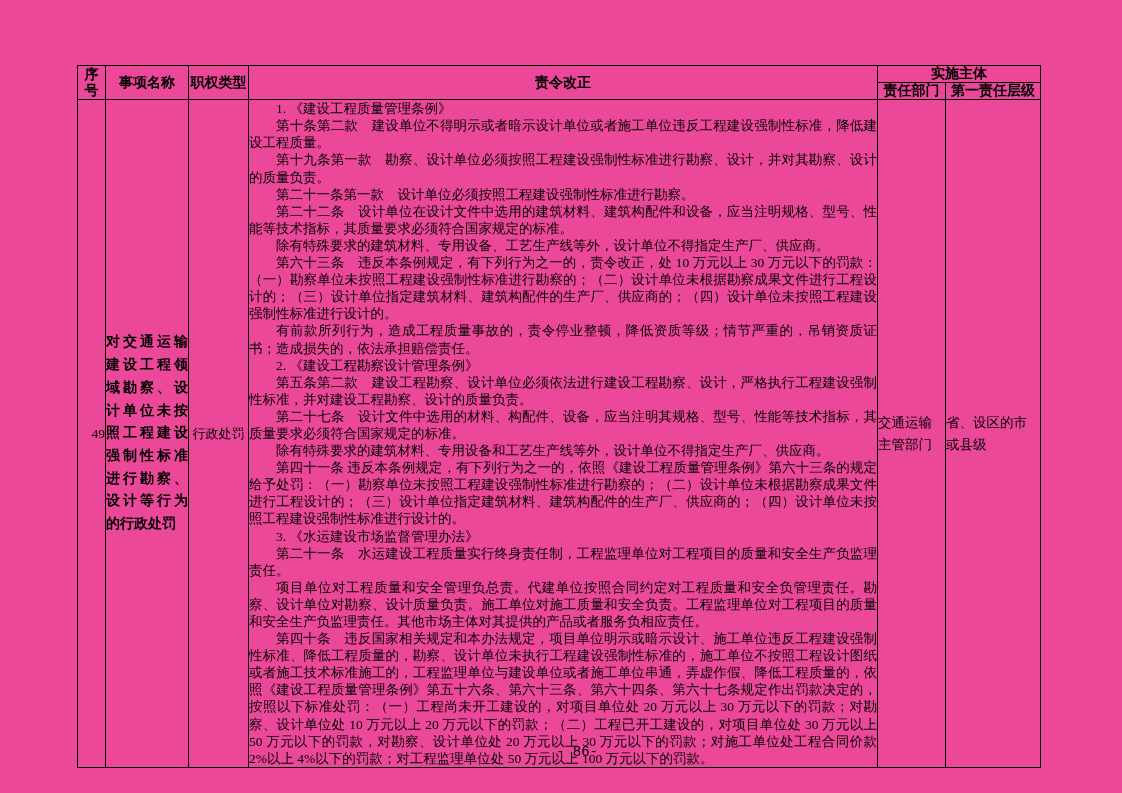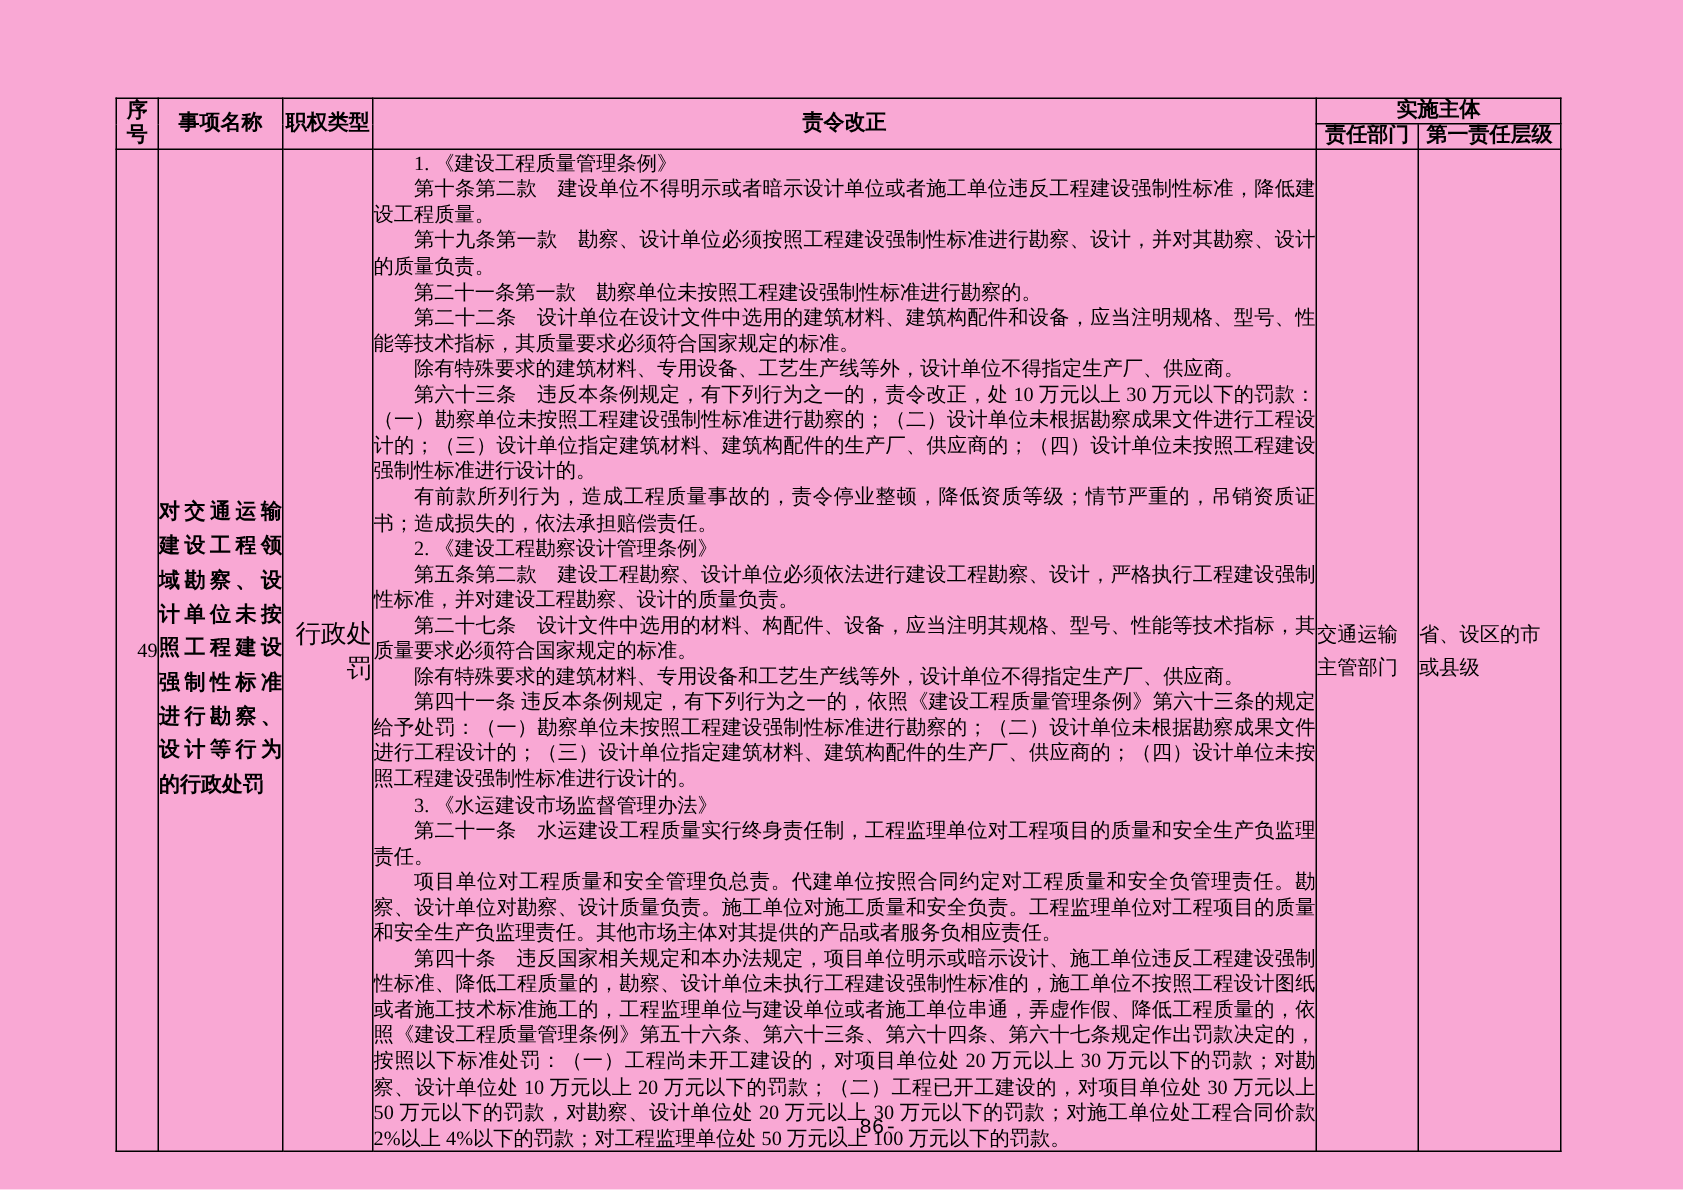--- a/index.html
+++ b/index.html
@@ -6,21 +6,21 @@
     margin: 0;
     padding: 0;
     background: #ffffff;
     color: #000000;
     font-family: "Liberation Serif", "DejaVu Serif", serif;
   }
   .page {
     position: relative;
     width: 1122px;
     height: 793px;
-    background: #f9a8d4;
+    background: #ec4899;
     overflow: hidden;
   }
   .sheet {
     position: absolute;
     left: 77px;
     top: 65px;
   }
   table.matrix {
     border-collapse: collapse;
     table-layout: fixed;
@@ -51,23 +51,23 @@
   td.cell-item {
     vertical-align: middle;
     font-size: 14px;
     padding: 4px 8px;
     text-align: justify;
     text-justify: inter-character;
     line-height: 1.62;
     font-weight: bold;
   }
   td.cell-type {
-    text-align: right;
+    text-align: center;
     vertical-align: middle;
-    font-size: 17px;
+    font-size: 13px;
   }
   td.cell-basis {
     vertical-align: top;
     font-size: 13.5px;
     padding: 3px 7px 0 7px;
   }
   td.cell-basis p {
     margin: 0;
     text-indent: 2em;
     text-align: justify;
@@ -121,21 +121,21 @@
       </thead>
       <tbody>
         <tr class="data-row">
           <td class="cell-index">49</td>
           <td class="cell-item">对交通运输建设工程领域勘察、设计单位未按照工程建设强制性标准进行勘察、设计等行为的行政处罚</td>
           <td class="cell-type">行政处罚</td>
           <td class="cell-basis">
             <p>1. 《建设工程质量管理条例》</p>
             <p>第十条第二款　建设单位不得明示或者暗示设计单位或者施工单位违反工程建设强制性标准，降低建设工程质量。</p>
             <p>第十九条第一款　勘察、设计单位必须按照工程建设强制性标准进行勘察、设计，并对其勘察、设计的质量负责。</p>
-            <p>第二十一条第一款　勘察单位未按照工程建设强制性标准进行勘察的。</p>
+            <p>第二十一条第一款　设计单位必须按照工程建设强制性标准进行勘察。</p>
             <p>第二十二条　设计单位在设计文件中选用的建筑材料、建筑构配件和设备，应当注明规格、型号、性能等技术指标，其质量要求必须符合国家规定的标准。</p>
             <p>除有特殊要求的建筑材料、专用设备、工艺生产线等外，设计单位不得指定生产厂、供应商。</p>
             <p>第六十三条　违反本条例规定，有下列行为之一的，责令改正，处 10 万元以上 30 万元以下的罚款：（一）勘察单位未按照工程建设强制性标准进行勘察的；（二）设计单位未根据勘察成果文件进行工程设计的；（三）设计单位指定建筑材料、建筑构配件的生产厂、供应商的；（四）设计单位未按照工程建设强制性标准进行设计的。</p>
             <p>有前款所列行为，造成工程质量事故的，责令停业整顿，降低资质等级；情节严重的，吊销资质证书；造成损失的，依法承担赔偿责任。</p>
             <p>2. 《建设工程勘察设计管理条例》</p>
             <p>第五条第二款　建设工程勘察、设计单位必须依法进行建设工程勘察、设计，严格执行工程建设强制性标准，并对建设工程勘察、设计的质量负责。</p>
             <p>第二十七条　设计文件中选用的材料、构配件、设备，应当注明其规格、型号、性能等技术指标，其质量要求必须符合国家规定的标准。</p>
             <p>除有特殊要求的建筑材料、专用设备和工艺生产线等外，设计单位不得指定生产厂、供应商。</p>
             <p>第四十一条 违反本条例规定，有下列行为之一的，依照《建设工程质量管理条例》第六十三条的规定给予处罚：（一）勘察单位未按照工程建设强制性标准进行勘察的；（二）设计单位未根据勘察成果文件进行工程设计的；（三）设计单位指定建筑材料、建筑构配件的生产厂、供应商的；（四）设计单位未按照工程建设强制性标准进行设计的。</p>
             <p>3. 《水运建设市场监督管理办法》</p>

